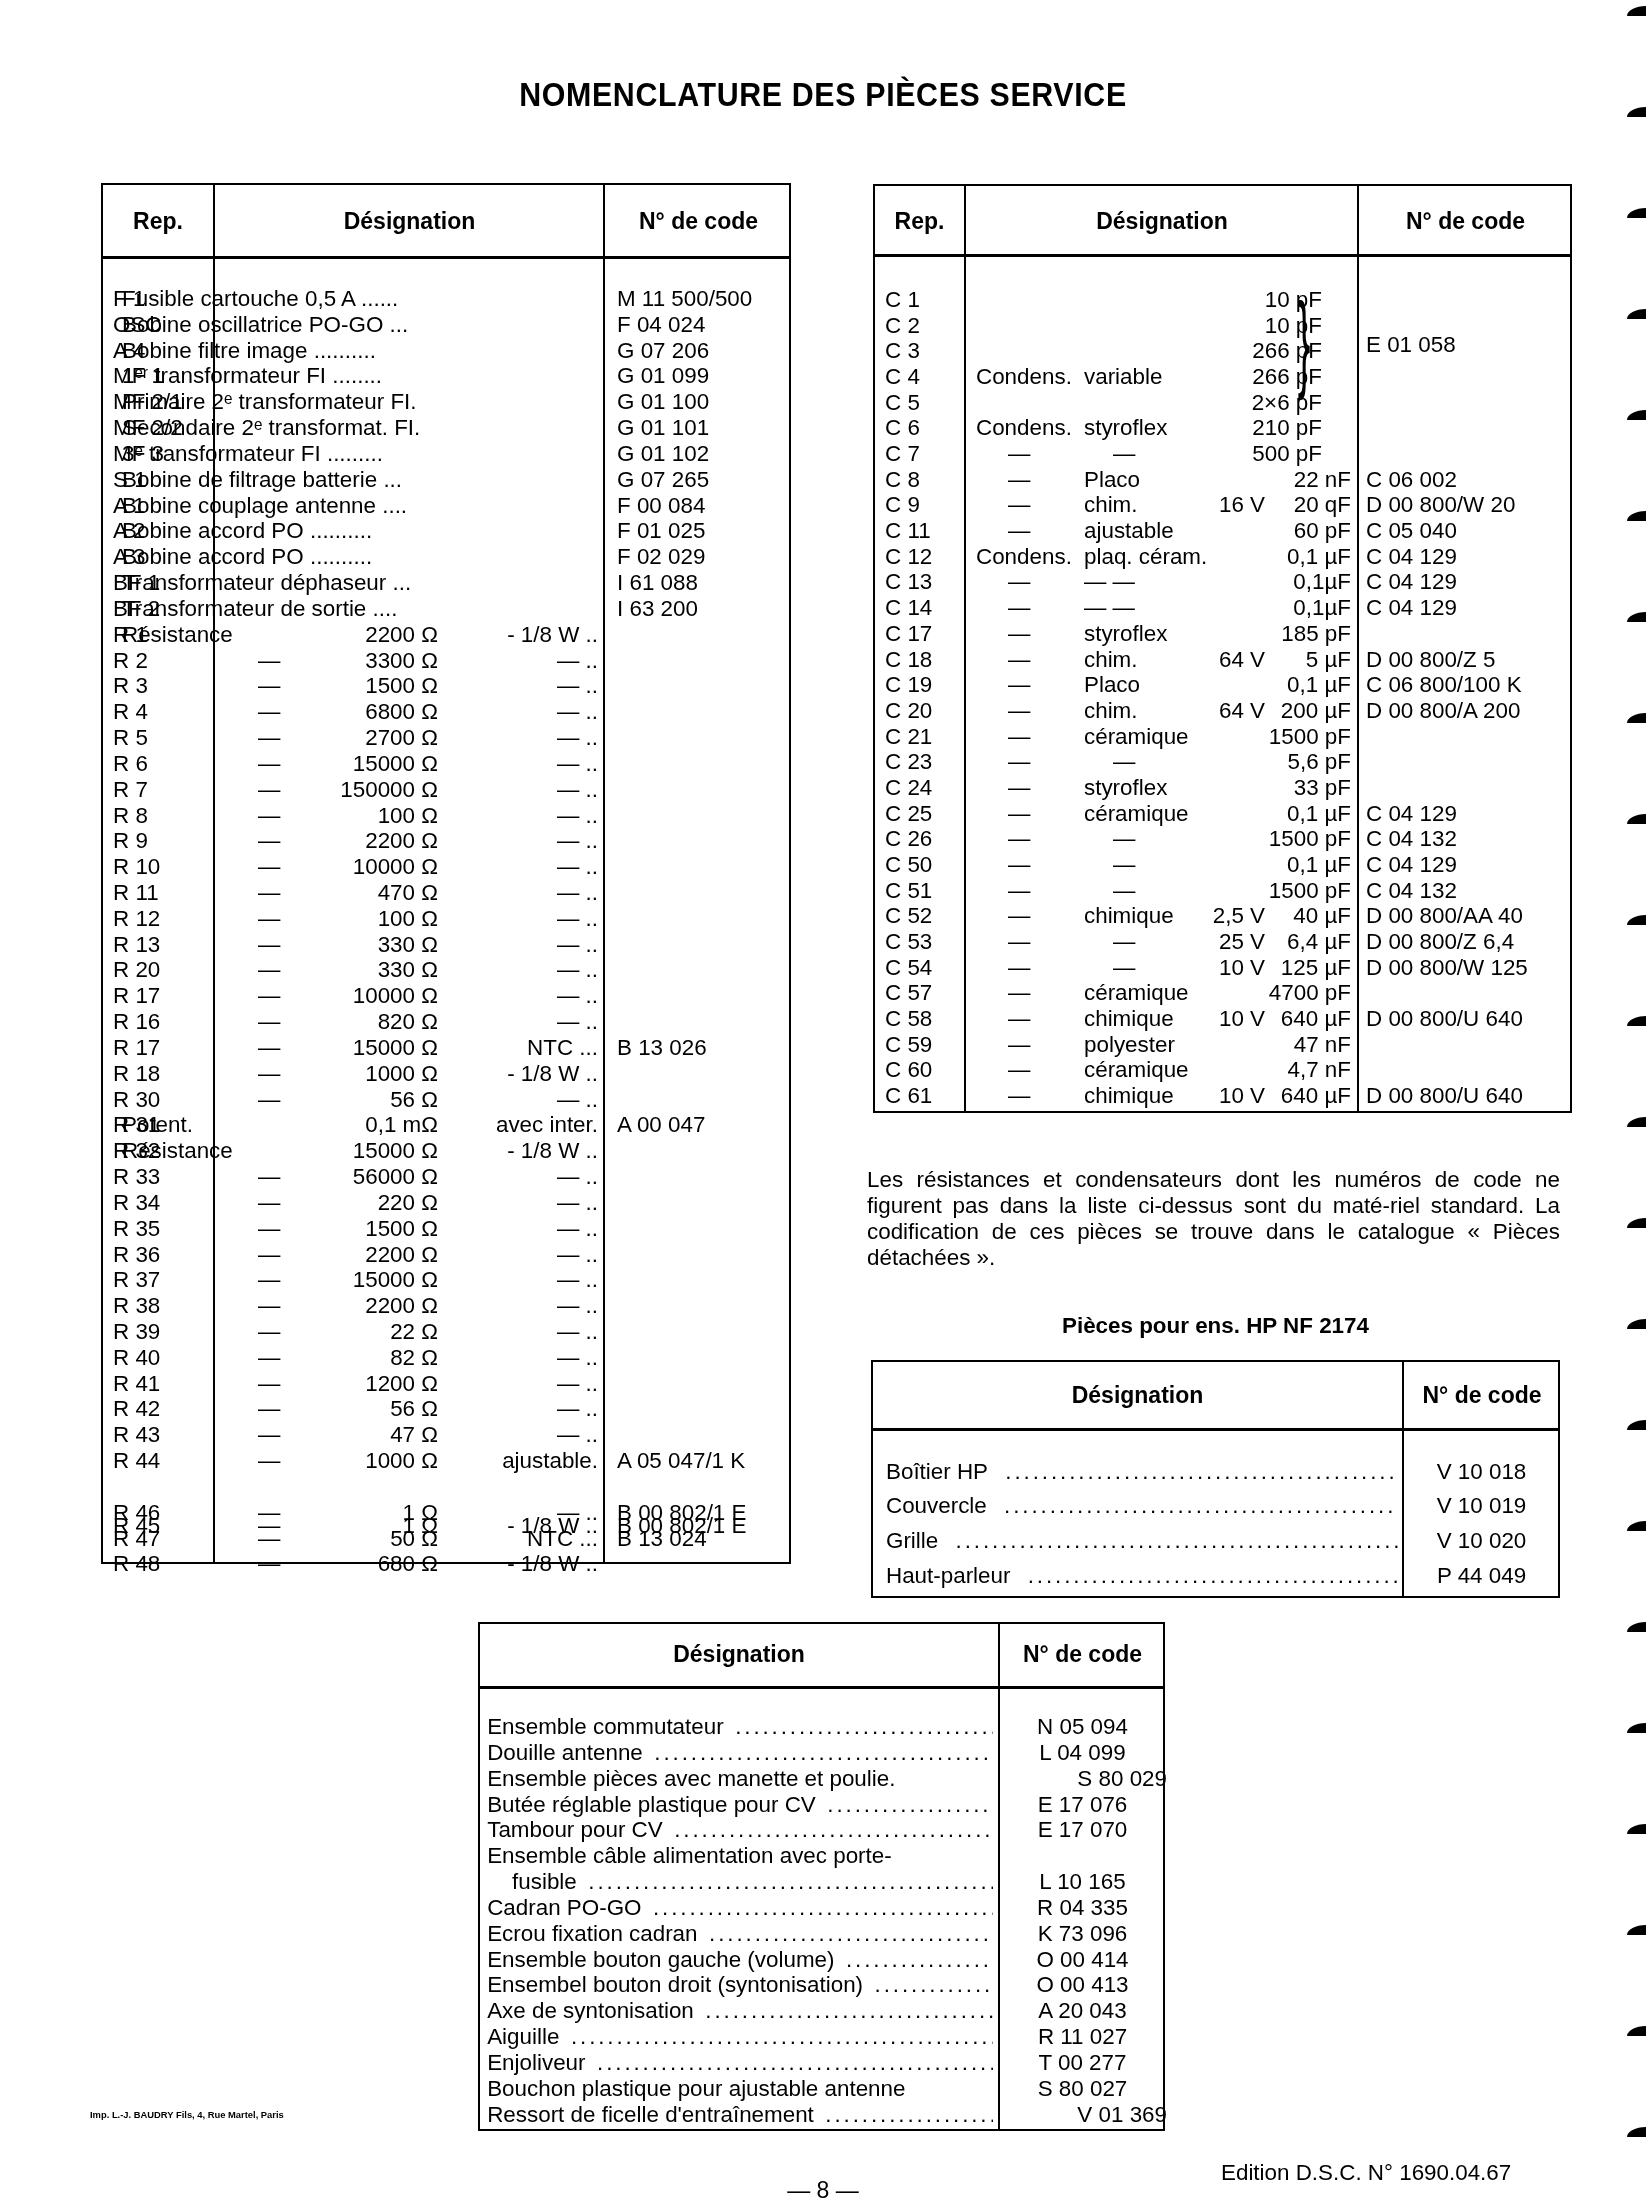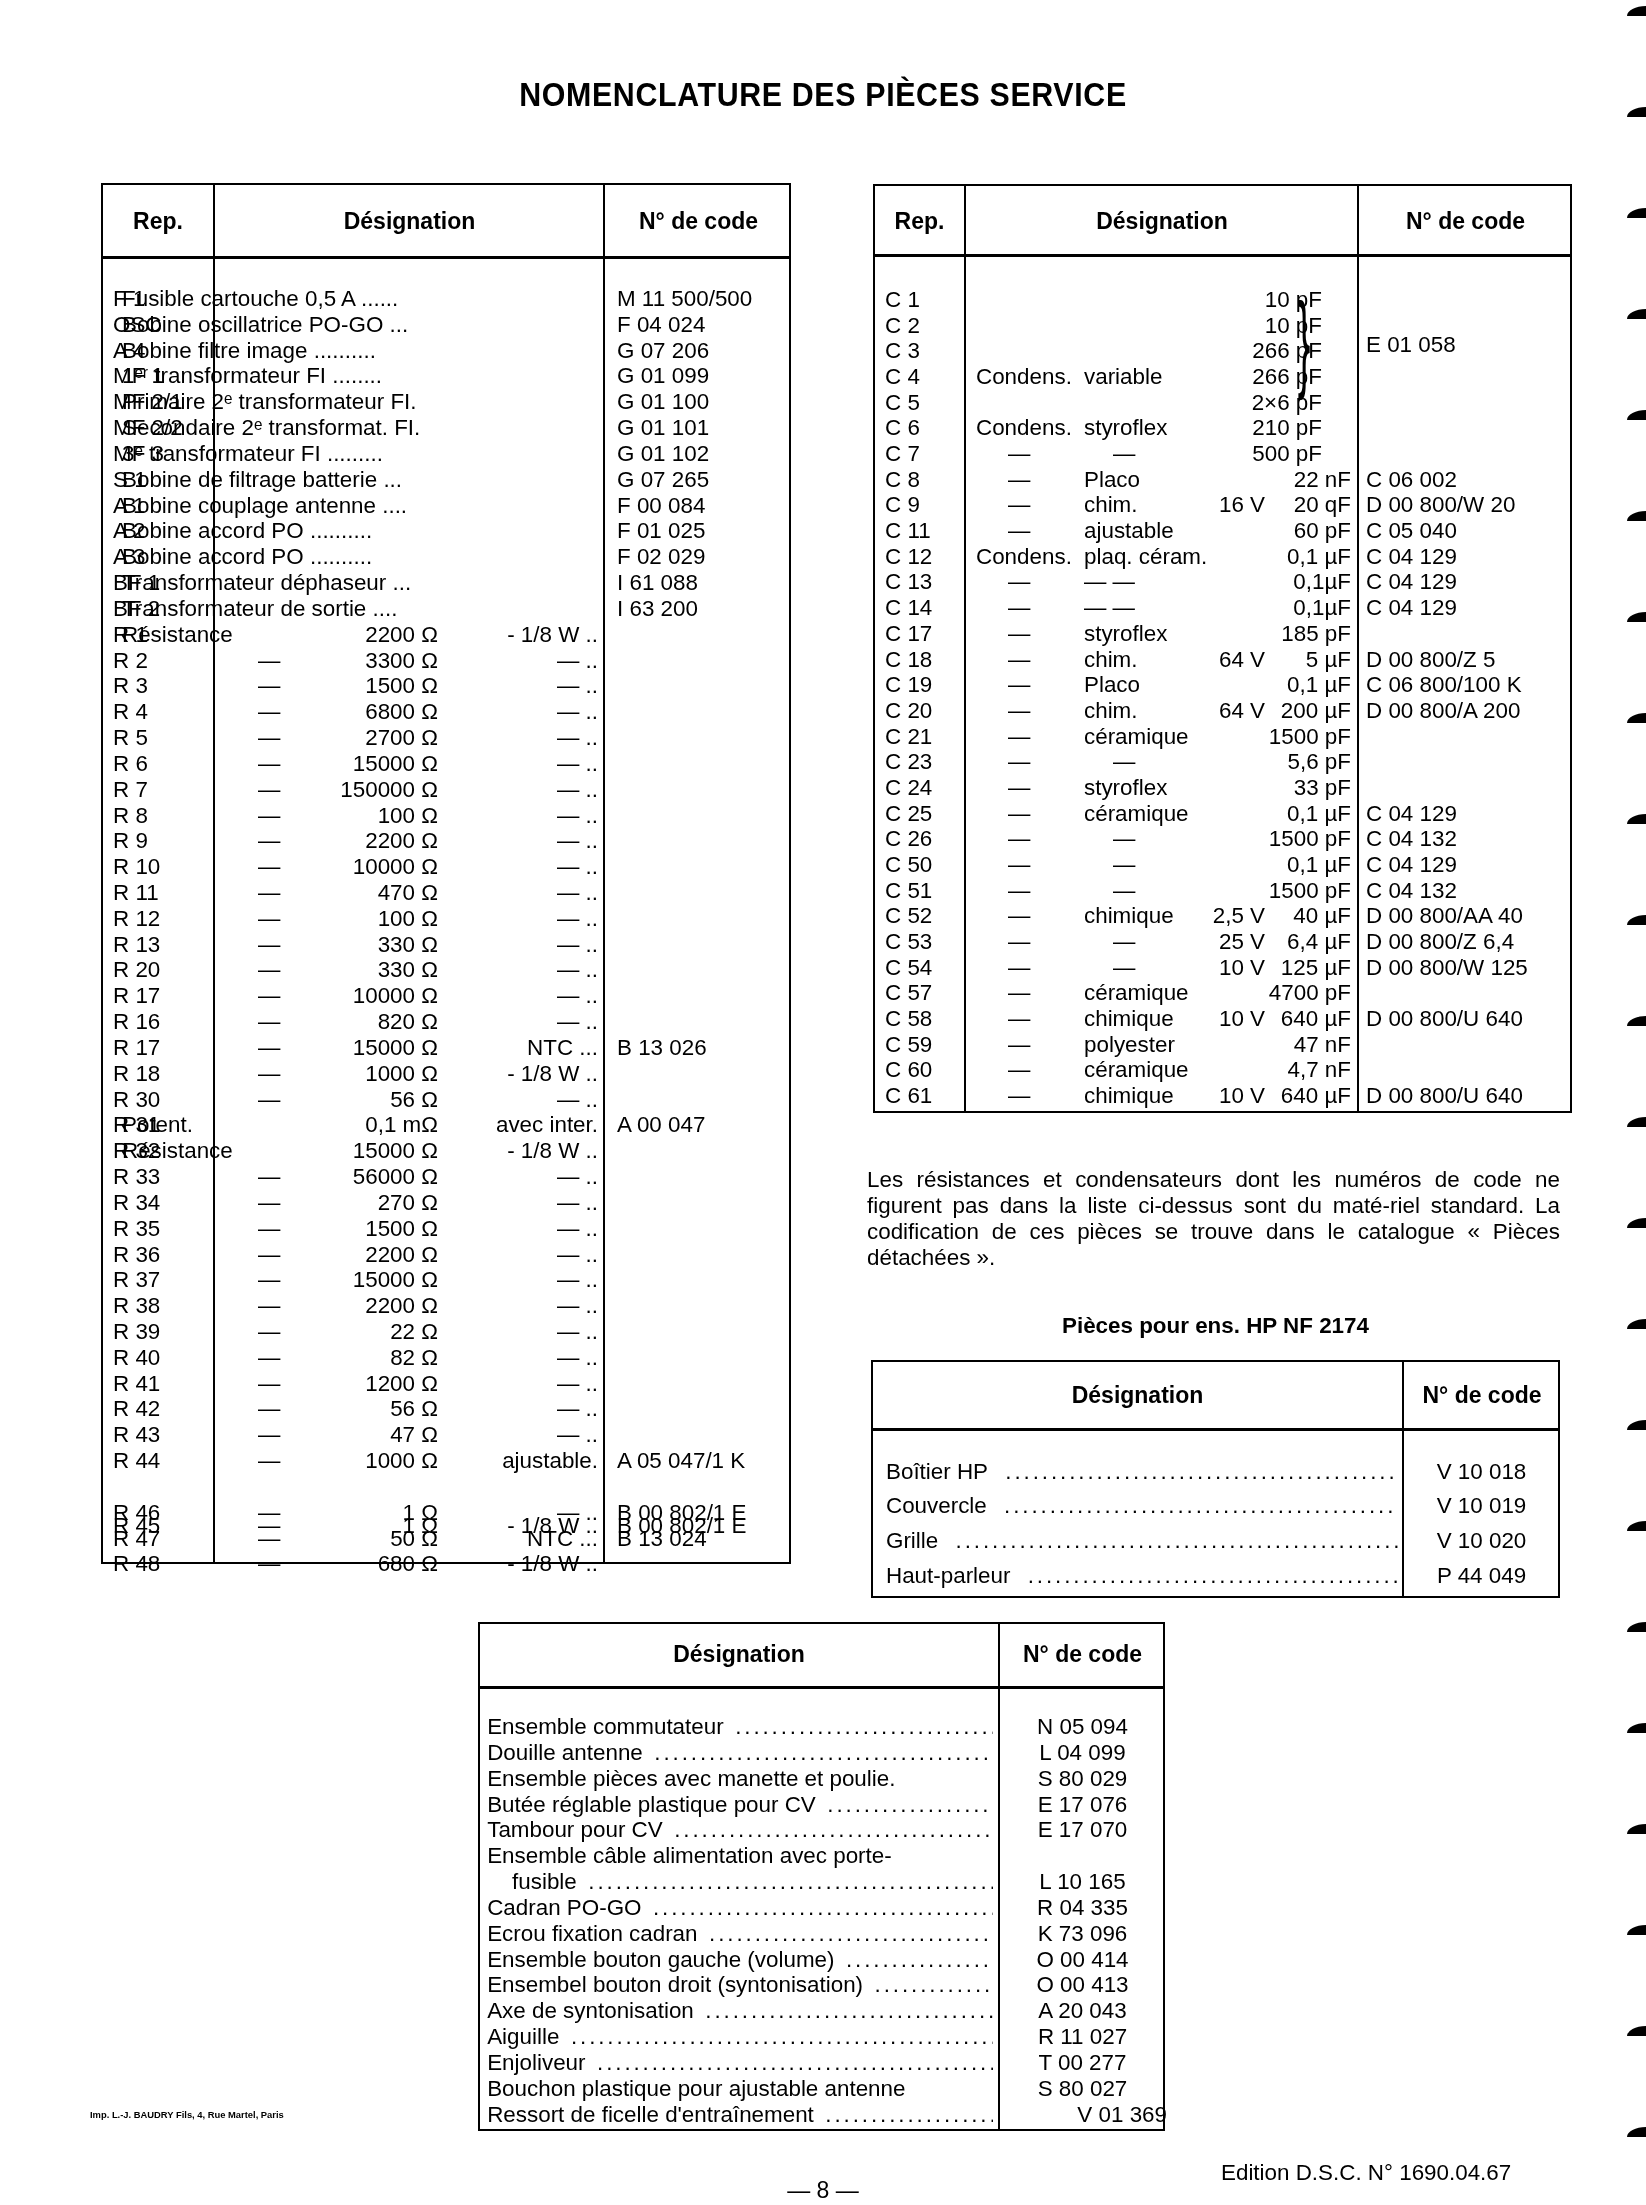--- a/index.html
+++ b/index.html
@@ -274,21 +274,21 @@
       <div class="row" style="top:979px">
         <div class="cell" style="left:10px">R 33</div>
         <div class="cell" style="left:155px">—</div>
         <div class="cell r" style="right:351px;width:144px">56000 Ω</div>
         <div class="cell r" style="right:191px;width:144px">—   ..</div>
         <div class="cell" style="left:514px"></div>
       </div>
       <div class="row" style="top:1005px">
         <div class="cell" style="left:10px">R 34</div>
         <div class="cell" style="left:155px">—</div>
-        <div class="cell r" style="right:351px;width:144px">270 Ω</div>
+        <div class="cell r" style="right:351px;width:144px">220 Ω</div>
         <div class="cell r" style="right:191px;width:144px">—   ..</div>
         <div class="cell" style="left:514px"></div>
       </div>
       <div class="row" style="top:1031px">
         <div class="cell" style="left:10px">R 35</div>
         <div class="cell" style="left:155px">—</div>
         <div class="cell r" style="right:351px;width:144px">1500 Ω</div>
         <div class="cell r" style="right:191px;width:144px">—   ..</div>
         <div class="cell" style="left:514px"></div>
       </div>
@@ -693,21 +693,21 @@
       <div class="row" style="top:90px">
         <div class="cell" style="left:7.2px;width:506px;overflow:hidden"><div style="display:inline;white-space:pre">Ensemble commutateur</div><div class="dots" style="display:inline;padding-left:11.5px">......................................................................</div></div>
         <div class="cell" style="left:518px;width:169px;text-align:center">N 05 094</div>
       </div>
       <div class="row" style="top:116px">
         <div class="cell" style="left:7.2px;width:506px;overflow:hidden"><div style="display:inline;white-space:pre">Douille antenne</div><div class="dots" style="display:inline;padding-left:11.5px">......................................................................</div></div>
         <div class="cell" style="left:518px;width:169px;text-align:center">L  04 099</div>
       </div>
       <div class="row" style="top:142px">
         <div class="cell" style="left:7.2px;width:506px;overflow:hidden"><div style="display:inline;white-space:pre">Ensemble pièces avec manette et poulie.</div></div>
-        <div class="cell" style="left:518px;width:169px;text-align:center">S  80 029</div>
+        <div class="cell" style="left:518px;width:169px;text-align:right">S  80 029</div>
       </div>
       <div class="row" style="top:168px">
         <div class="cell" style="left:7.2px;width:506px;overflow:hidden"><div style="display:inline;white-space:pre">Butée réglable plastique pour CV</div><div class="dots" style="display:inline;padding-left:11.5px">......................................................................</div></div>
         <div class="cell" style="left:518px;width:169px;text-align:center">E  17 076</div>
       </div>
       <div class="row" style="top:193px">
         <div class="cell" style="left:7.2px;width:506px;overflow:hidden"><div style="display:inline;white-space:pre">Tambour pour CV</div><div class="dots" style="display:inline;padding-left:11.5px">......................................................................</div></div>
         <div class="cell" style="left:518px;width:169px;text-align:center">E  17 070</div>
       </div>
       <div class="row" style="top:219px">

